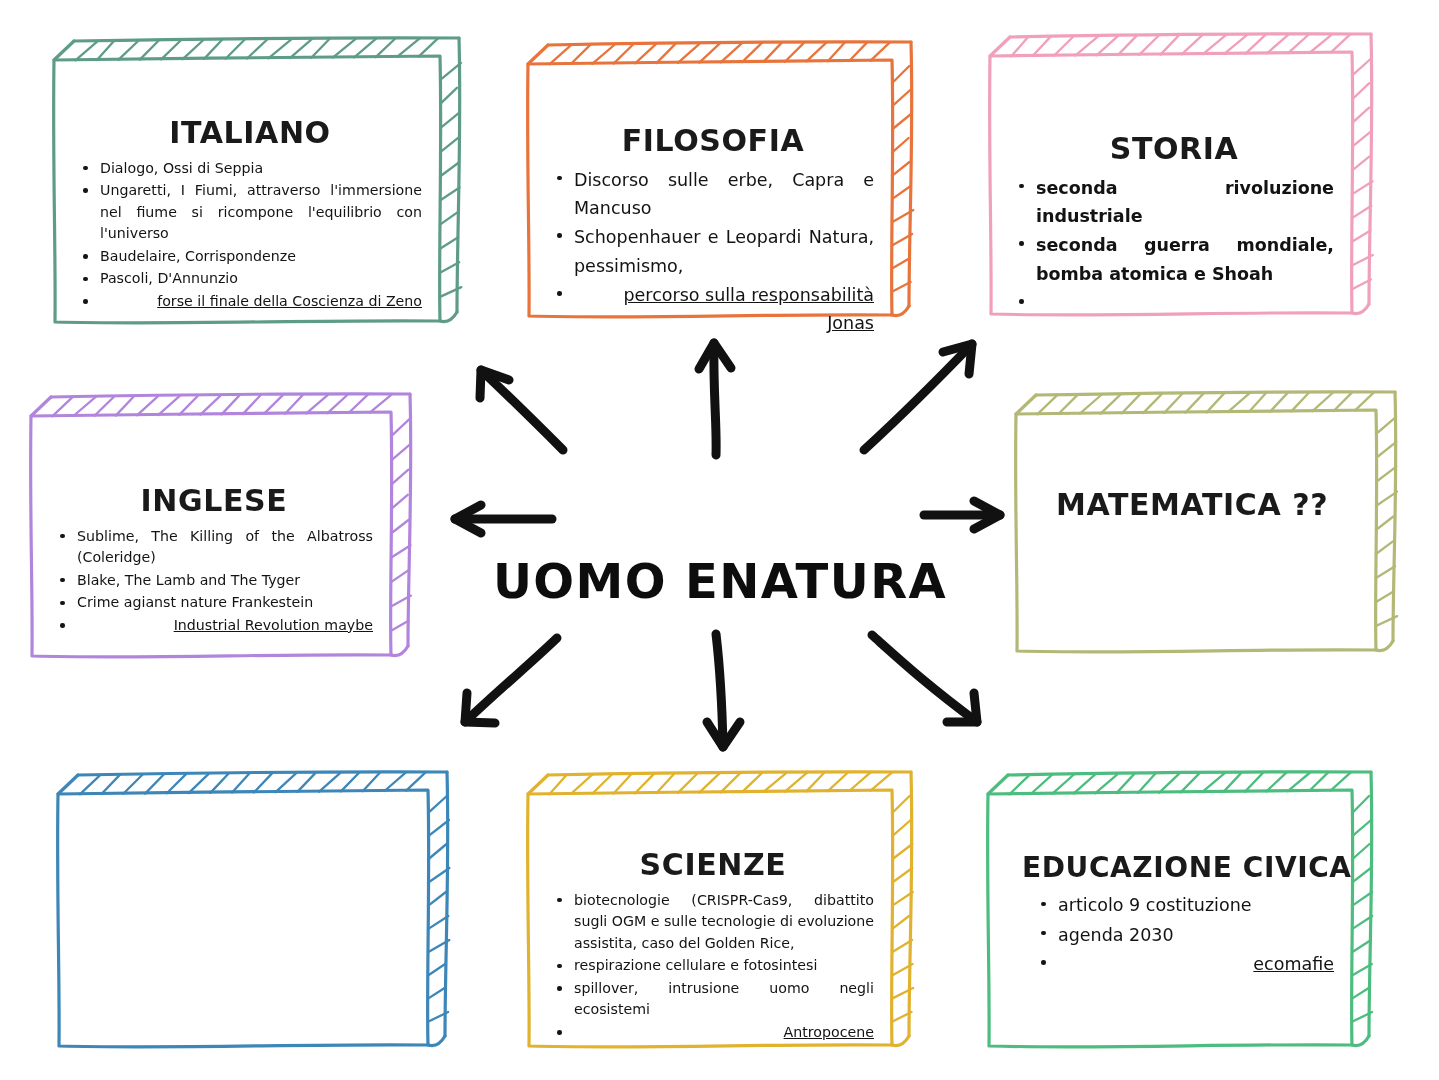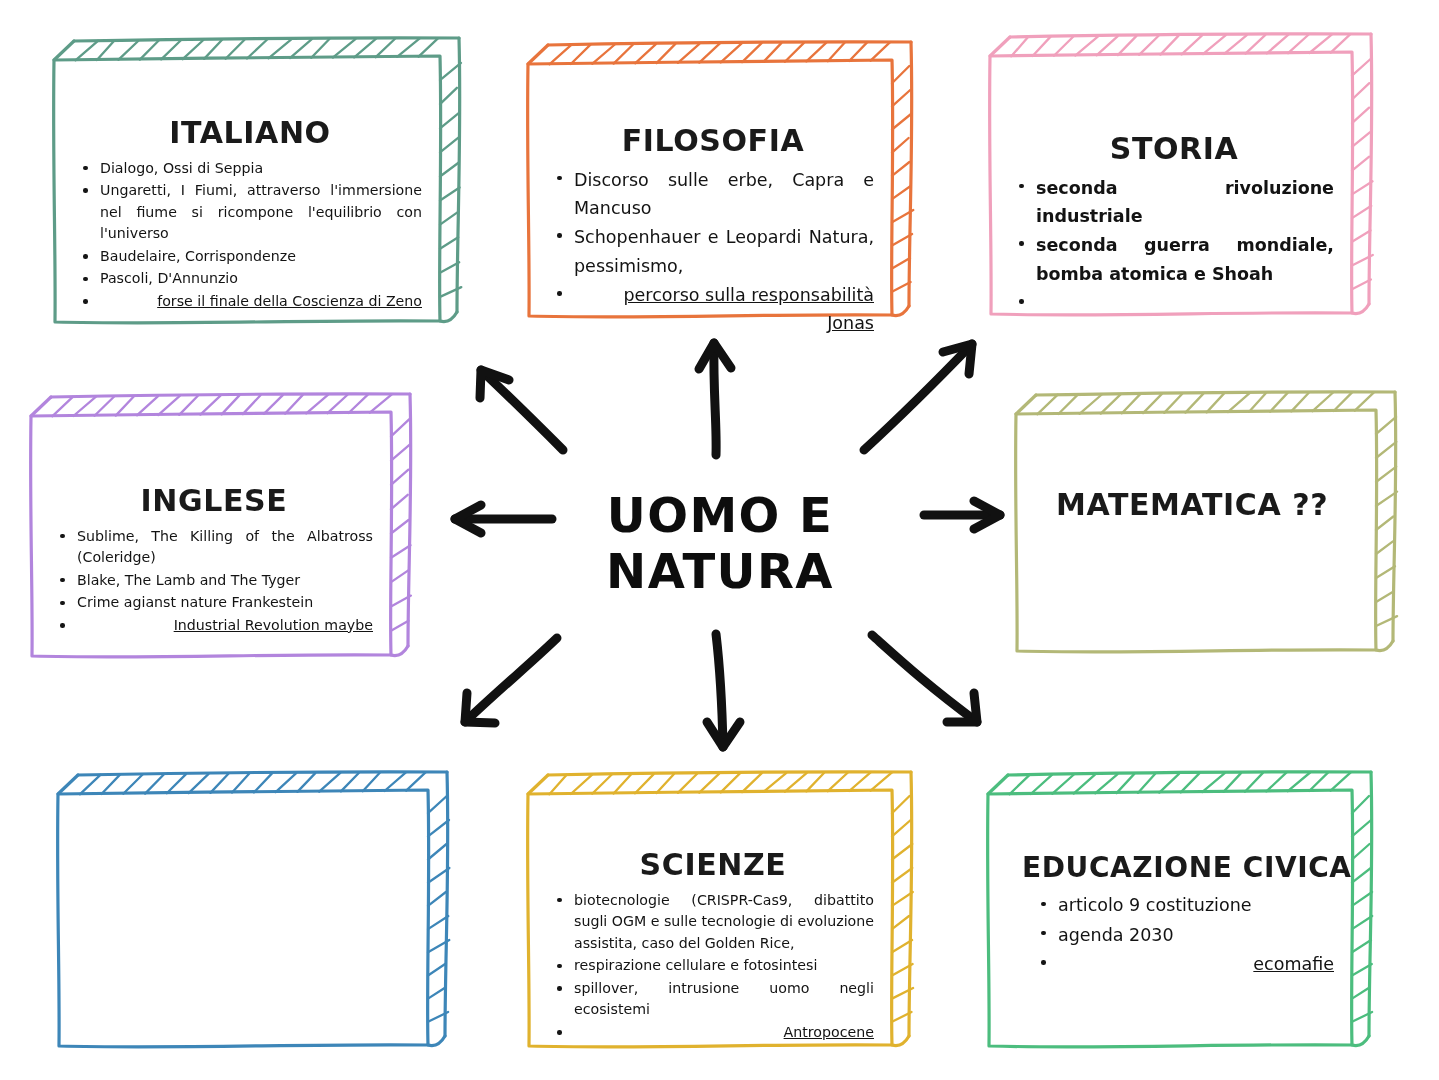--- a/index.html
+++ b/index.html
@@ -55,22 +55,22 @@
   .t-sm  ul.blist > li { font-size: 14.2px; line-height: 1.52; }
   .t-md  ul.blist > li { font-size: 17.5px; line-height: 1.62; }
   .t-lg  ul.blist > li { font-size: 19px;  line-height: 1.65; }
   .t-bold ul.blist > li { font-weight: 700; }
 
   
   #center-node {
     position: absolute;
     left: 560px; top: 478px;
     width: 320px; height: 132px;
-    display: flex; flex-direction: column;
-    align-items: center; justify-content: center;
+    display: flex; flex-direction: row;
+    align-items: flex-end; justify-content: center;
     text-align: center;
   }
   #center-node .line {
     font-size: 48px;
     font-weight: 700;
     letter-spacing: 1.4px;
     color: #0d0d0d;
     line-height: 1.16;
     white-space: nowrap;
   }

